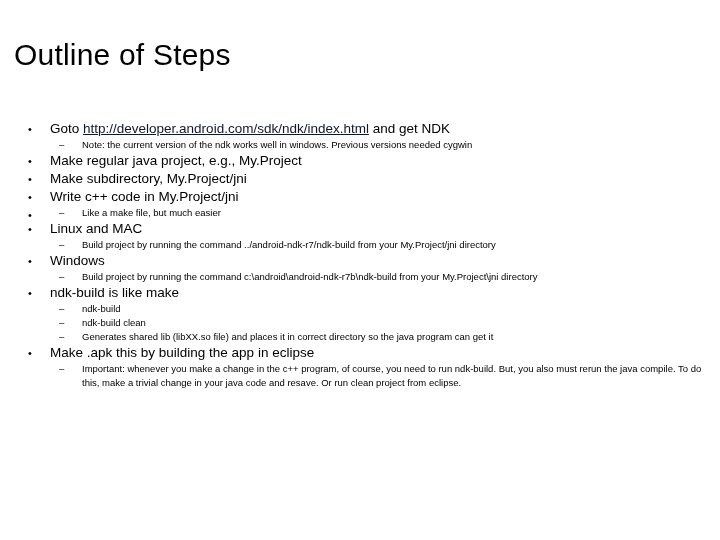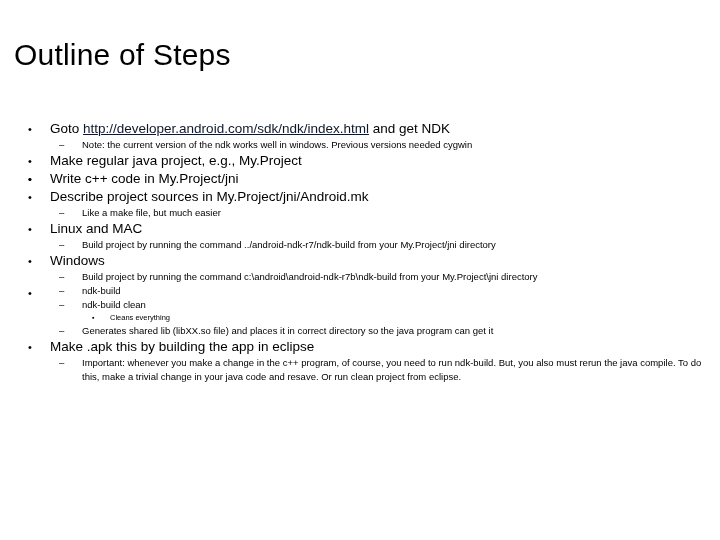--- a/index.html
+++ b/index.html
@@ -101,30 +101,29 @@
 </head>
 <body>
 
 <div class="slide">
   <div class="slide-title">Outline of Steps</div>
   <div class="body">
     <ul class="lvl" id="outline-list">
         <li class="l1"><span class="bullet">•</span><span class="txt"><span>Goto </span><span class="link">http://developer.android.com/sdk/ndk/index.html</span><span> and get NDK</span></span></li>
         <li class="l2"><span class="bullet">–</span><span class="txt">Note: the current version of the ndk works well in windows. Previous versions needed cygwin</span></li>
         <li class="l1"><span class="bullet">•</span><span class="txt">Make regular java project, e.g., My.Project</span></li>
+        <li class="l1"><span class="bullet">•</span><span class="txt">Make subdirectory, My.Project/jni</span></li>
+        <li class="l1"><span class="bullet">•</span><span class="txt">Write c++ code in My.Project/jni</span></li>
         <li class="l1"><span class="bullet">•</span></li>
-        <li class="l1"><span class="bullet">•</span><span class="txt">Write c++ code in My.Project/jni</span></li>
-        <li class="l1"><span class="bullet">•</span><span class="txt">Describe project sources in My.Project/jni/Android.mk</span></li>
         <li class="l2"><span class="bullet">–</span><span class="txt">Like a make file, but much easier</span></li>
         <li class="l1"><span class="bullet">•</span><span class="txt">Linux and MAC</span></li>
         <li class="l2"><span class="bullet">–</span><span class="txt">Build project by running the command ../android-ndk-r7/ndk-build from your My.Project/jni directory</span></li>
         <li class="l1"><span class="bullet">•</span><span class="txt">Windows</span></li>
         <li class="l2"><span class="bullet">–</span><span class="txt">Build project by running the command c:\android\android-ndk-r7b\ndk-build from your My.Project\jni directory</span></li>
-        <li class="l1"><span class="bullet">•</span></li>
+        <li class="l1"><span class="bullet">•</span><span class="txt">ndk-build is like make</span></li>
         <li class="l2"><span class="bullet">–</span><span class="txt">ndk-build</span></li>
         <li class="l2"><span class="bullet">–</span><span class="txt">ndk-build clean</span></li>
-        <li class="l3"><span class="bullet">▪</span><span class="txt">Cleans everything</span></li>
         <li class="l2"><span class="bullet">–</span><span class="txt">Generates shared lib (libXX.so file) and places it in correct directory so the java program can get it</span></li>
         <li class="l1"><span class="bullet">•</span><span class="txt">Make .apk this by building  the app in eclipse</span></li>
         <li class="l2"><span class="bullet">–</span><span class="txt">Important: whenever you make a change in the c++ program, of course, you need to run ndk-build. But, you also must rerun the java compile. To do this, make a trivial change in your java code and resave. Or run clean project from eclipse.</span></li>
       </ul>
   </div>
 </div>
 
 </body></html>

